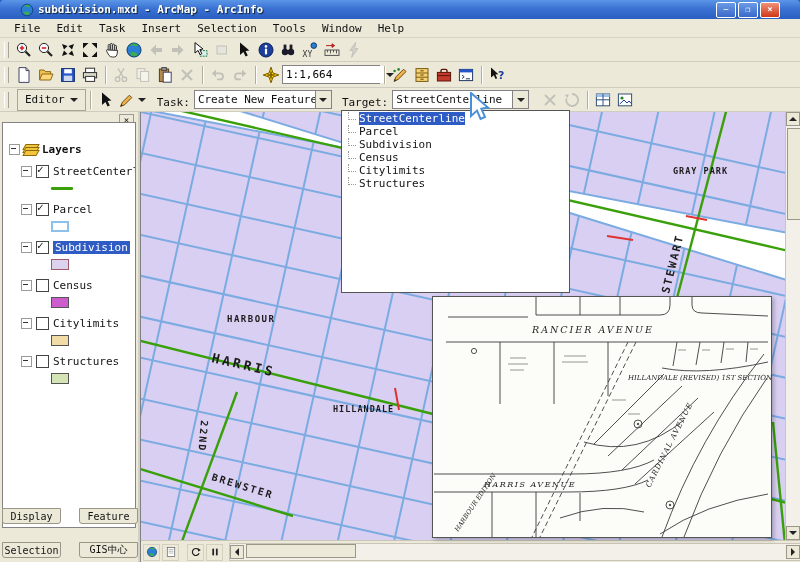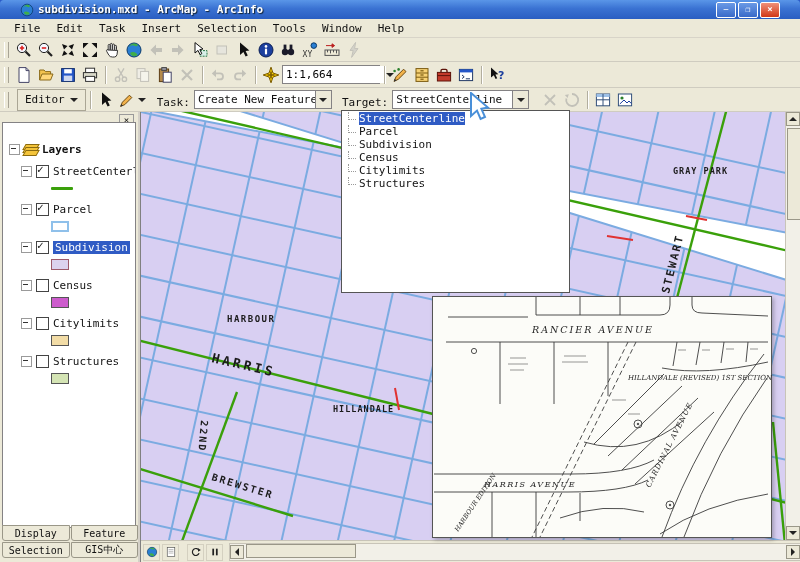--- a/index.html
+++ b/index.html
@@ -59,21 +59,21 @@
   .sw-line{width:22px;height:3px;background:#3aa00a;border-radius:1px}
   .sw-box{width:18px;height:11px;box-sizing:border-box}
   .sw-parcel{background:#fff;border:2px solid #8fc0ea}
   .sw-subdiv{background:#dcd2ee;border:1px solid #9e5a6a}
   .sw-census{background:#cd5ccd;border:1px solid #555}
   .sw-city{background:#f2dca6;border:1px solid #555}
   .sw-struct{background:#d4e4b4;border:1px solid #555}
   .stack-icon{width:14px;height:11px;position:relative;flex:0 0 auto}
   .stack-icon i{position:absolute;left:0;width:12px;height:4px;background:#f4c43a;border:1px solid #8a6a10;transform:skewX(-30deg)}
   .stack-icon i:nth-child(1){top:0}.stack-icon i:nth-child(2){top:3px}.stack-icon i:nth-child(3){top:6px}
-  .toctabs{position:absolute;left:2px;bottom:4px;width:136px;display:grid;grid-template-columns:1fr 1fr;gap:1px}
+  .toctabs{position:absolute;left:2px;bottom:4px;width:136px;display:grid;grid-template-columns:1fr 1fr;gap:18px}
   .ttab{height:14px;border:1px solid #9a9788;border-radius:0 0 3px 3px;background:#ece9d8;font-size:10px;
     display:flex;align-items:center;justify-content:center;white-space:nowrap;overflow:hidden}
   
   .mapwrap{position:absolute;left:140px;top:112px;width:660px;height:450px;background:#d8cff2;border-left:1px solid #808080;box-sizing:border-box}
   .mapsvg{position:absolute;left:0;top:0}
   .vscroll{position:absolute;right:0;top:0;width:14px;height:428px;background:#f2f0e8;border-left:1px solid #c8c4b8}
   .sbtn{position:absolute;left:0;width:14px;height:14px;background:#ece9d8;border:1px solid #9a9788;box-sizing:border-box;
     display:flex;align-items:center;justify-content:center}
   .vthumb{position:absolute;left:1px;top:16px;width:12px;height:90px;background:#ece9d8;border:1px solid #9a9788}
   .bottomrow{position:absolute;left:0;top:428px;width:660px;height:22px;background:#ece9d8;border-top:1px solid #c8c4b8;display:flex;align-items:center}

